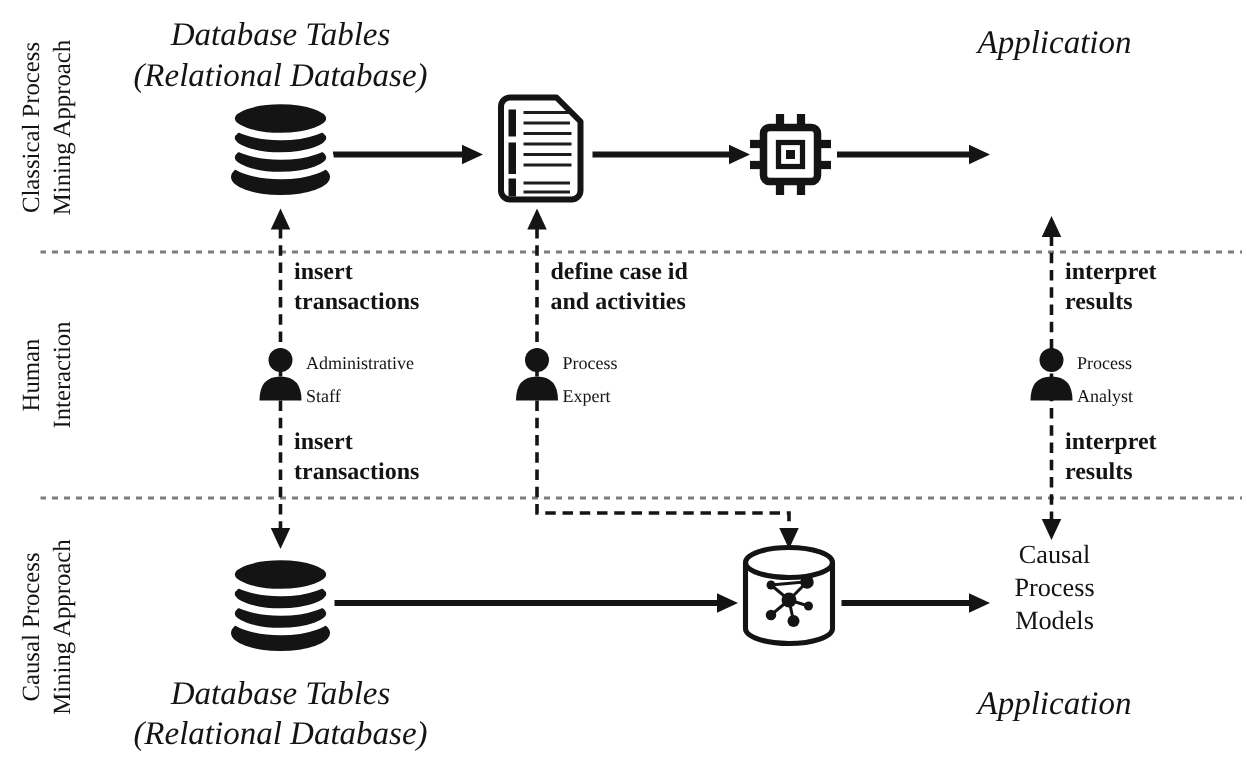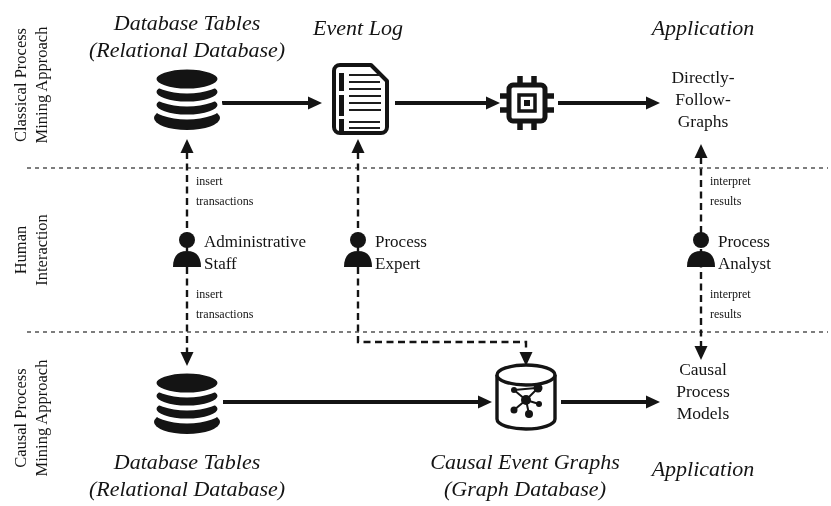--- a/index.html
+++ b/index.html
@@ -14,22 +14,22 @@
   .band-label{
     position:absolute;transform:translate(-50%,-50%) rotate(-90deg);
     white-space:pre-line;text-align:center;font-size:16.5px;line-height:1.28;
   }
   .sep{
     position:absolute;left:27px;width:801px;height:2px;
     background:repeating-linear-gradient(90deg,#7d7d7d 0 4px,transparent 4px 8px);
   }
   .title{font-size:22px;line-height:1.22;}
   .outtext{font-size:17.5px;line-height:22px;}
-  .task{font-size:12px;line-height:19.5px;}
-  .actor-name{font-size:17px;line-height:22px;}
+  .task{font-size:16px;line-height:19.5px;font-weight:bold;}
+  .actor-name{font-size:12px;line-height:22px;}
   svg{display:block;}
 </style>
 </head>
 <body>
 
 <div id="stage">
 
   <div class="band-label" style="left:31px;top:85px;">Classical Process
 Mining Approach</div>
   <div class="band-label" style="left:31px;top:250px;">Human
@@ -77,25 +77,21 @@
       <g>
         <line x1="701" y1="157" x2="701" y2="347"></line>
         <polygon points="701,144 694.5,158 707.5,158" fill="#141414" stroke="none"></polygon>
         <polygon points="701,360 694.5,346 707.5,346" fill="#141414" stroke="none"></polygon>
       </g>
     </g>
   </svg>
 
   <div class="abs title it tc ml" style="left:62px;top:10px;width:250px;">Database Tables
 (Relational Database)</div>
-  <div class="abs title it tc" style="left:288px;top:15px;width:140px;">Event Log</div>
   <div class="abs title it tc" style="left:633px;top:15px;width:140px;">Application</div>
-  <div class="abs outtext tc ml" style="left:643px;top:66px;width:120px;">Directly-
-Follow-
-Graphs</div>
 
   <svg class="abs" style="left:151px;top:62px;" width="72" height="72" viewBox="0 0 72 72">
     <ellipse cx="36" cy="56" rx="33" ry="12" fill="#141414"></ellipse>
     <ellipse cx="36" cy="43" rx="33" ry="12" fill="#141414" stroke="#ffffff" stroke-width="5"></ellipse>
     <ellipse cx="36" cy="30" rx="33" ry="12" fill="#141414" stroke="#ffffff" stroke-width="5"></ellipse>
     <ellipse cx="36" cy="17" rx="33" ry="12" fill="#141414" stroke="#ffffff" stroke-width="5"></ellipse>
   </svg>
 
   <svg class="abs" style="left:323px;top:62px;" width="70" height="74" viewBox="0 0 70 74">
     <path d="M17,3 h31 l16,16 v46 a6,6 0 0 1 -6,6 H17 a6,6 0 0 1 -6,-6 V9 a6,6 0 0 1 6,-6 z" fill="#ffffff" stroke="#141414" stroke-width="4" stroke-linejoin="round"></path>
@@ -147,20 +143,22 @@
 
   <div class="abs actor-name ml" style="left:204px;top:231px;width:140px;">Administrative
 Staff</div>
   <div class="abs actor-name ml" style="left:375px;top:231px;width:140px;">Process
 Expert</div>
   <div class="abs actor-name ml" style="left:718px;top:231px;width:140px;">Process
 Analyst</div>
 
   <div class="abs task ml" style="left:196px;top:172px;width:150px;">insert
 transactions</div>
+  <div class="abs task ml" style="left:367px;top:172px;width:150px;">define case id
+and activities</div>
   <div class="abs task ml" style="left:710px;top:172px;width:120px;">interpret
 results</div>
   <div class="abs task ml" style="left:196px;top:285px;width:150px;">insert
 transactions</div>
   <div class="abs task ml" style="left:710px;top:285px;width:120px;">interpret
 results</div>
 
   <svg class="abs" style="left:151px;top:366px;" width="72" height="72" viewBox="0 0 72 72">
     <ellipse cx="36" cy="56" rx="33" ry="12" fill="#141414"></ellipse>
     <ellipse cx="36" cy="43" rx="33" ry="12" fill="#141414" stroke="#ffffff" stroke-width="5"></ellipse>
@@ -184,20 +182,18 @@
         <circle cx="21" cy="28" r="3"></circle>
         <circle cx="45" cy="26" r="4.5"></circle>
       <circle cx="46" cy="42" r="3"></circle>
         <circle cx="36" cy="52" r="4"></circle>
         <circle cx="21" cy="48" r="3.5"></circle>
     </g>
   </svg>
 
   <div class="abs title it tc ml" style="left:62px;top:449px;width:250px;">Database Tables
 (Relational Database)</div>
-  <div class="abs title it tc ml" style="left:400px;top:449px;width:250px;">Causal Event Graphs
-(Graph Database)</div>
   <div class="abs title it tc" style="left:633px;top:456px;width:140px;">Application</div>
   <div class="abs outtext tc ml" style="left:643px;top:358px;width:120px;">Causal
 Process
 Models</div>
 
 </div>
 
 </body></html>

